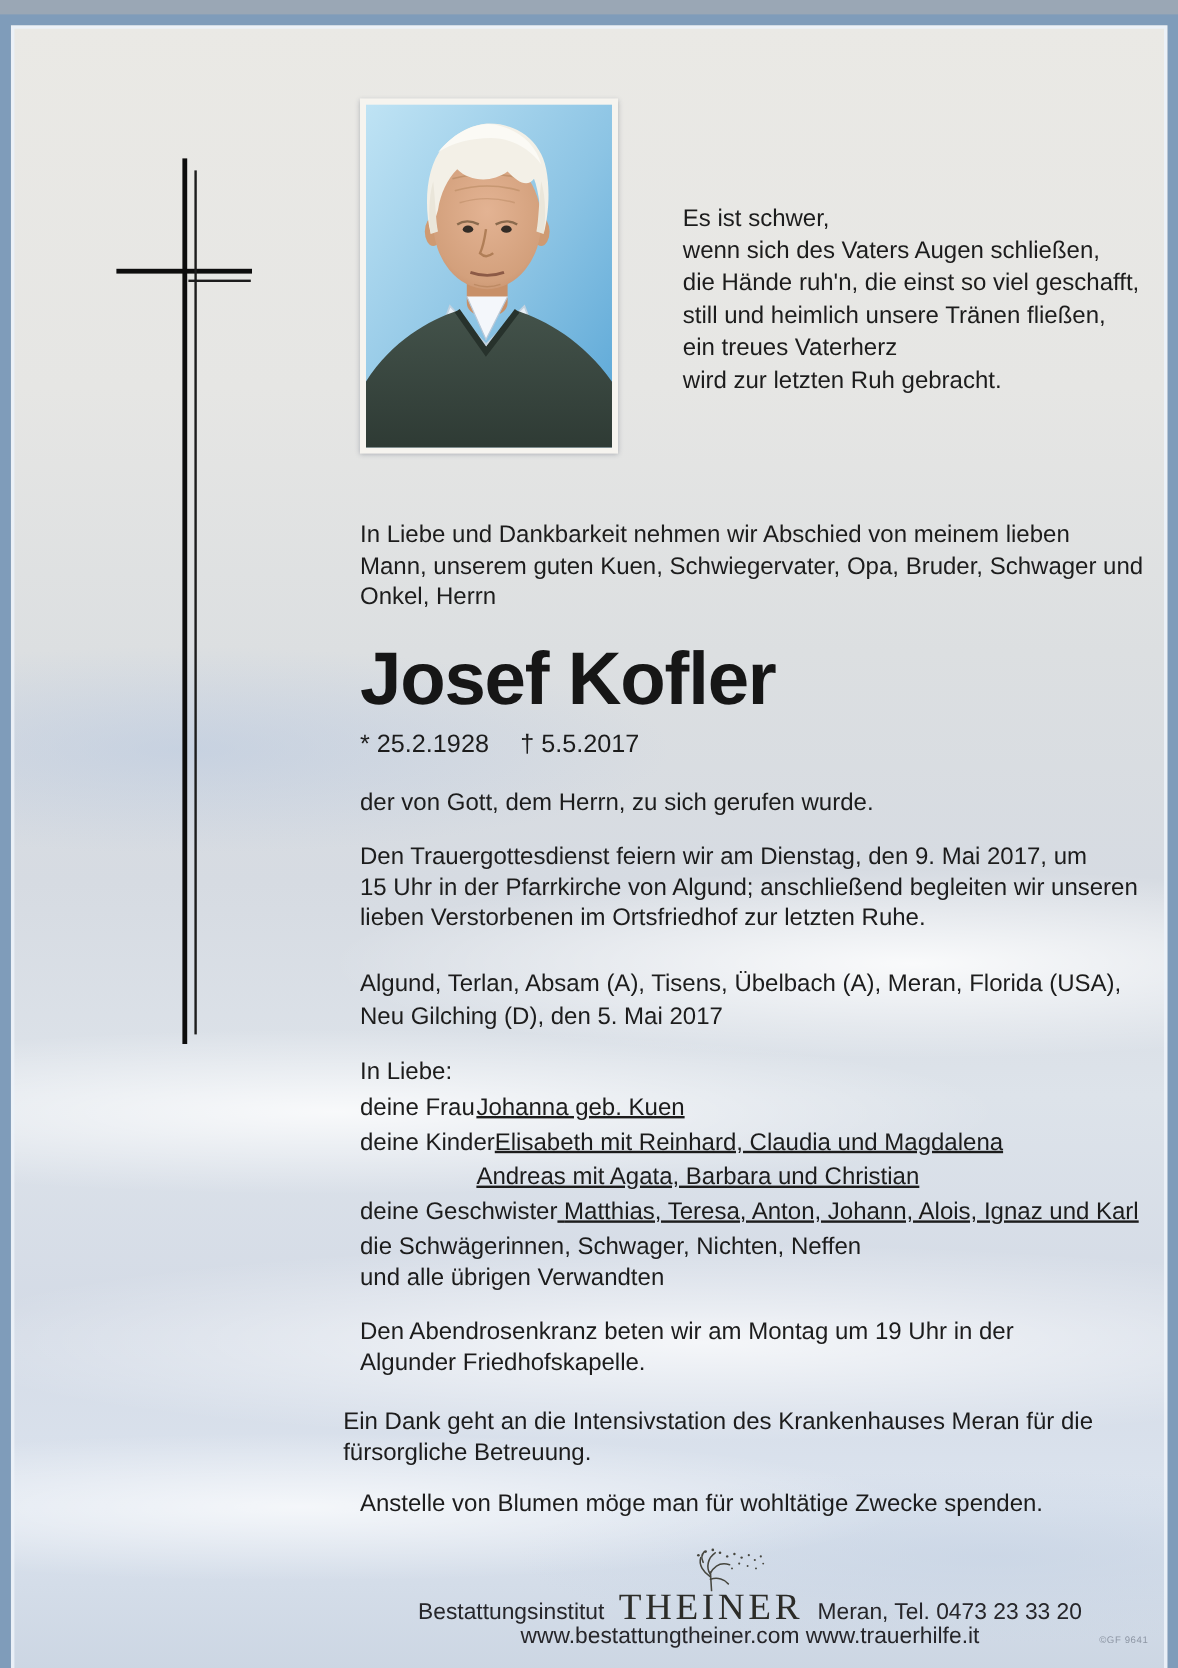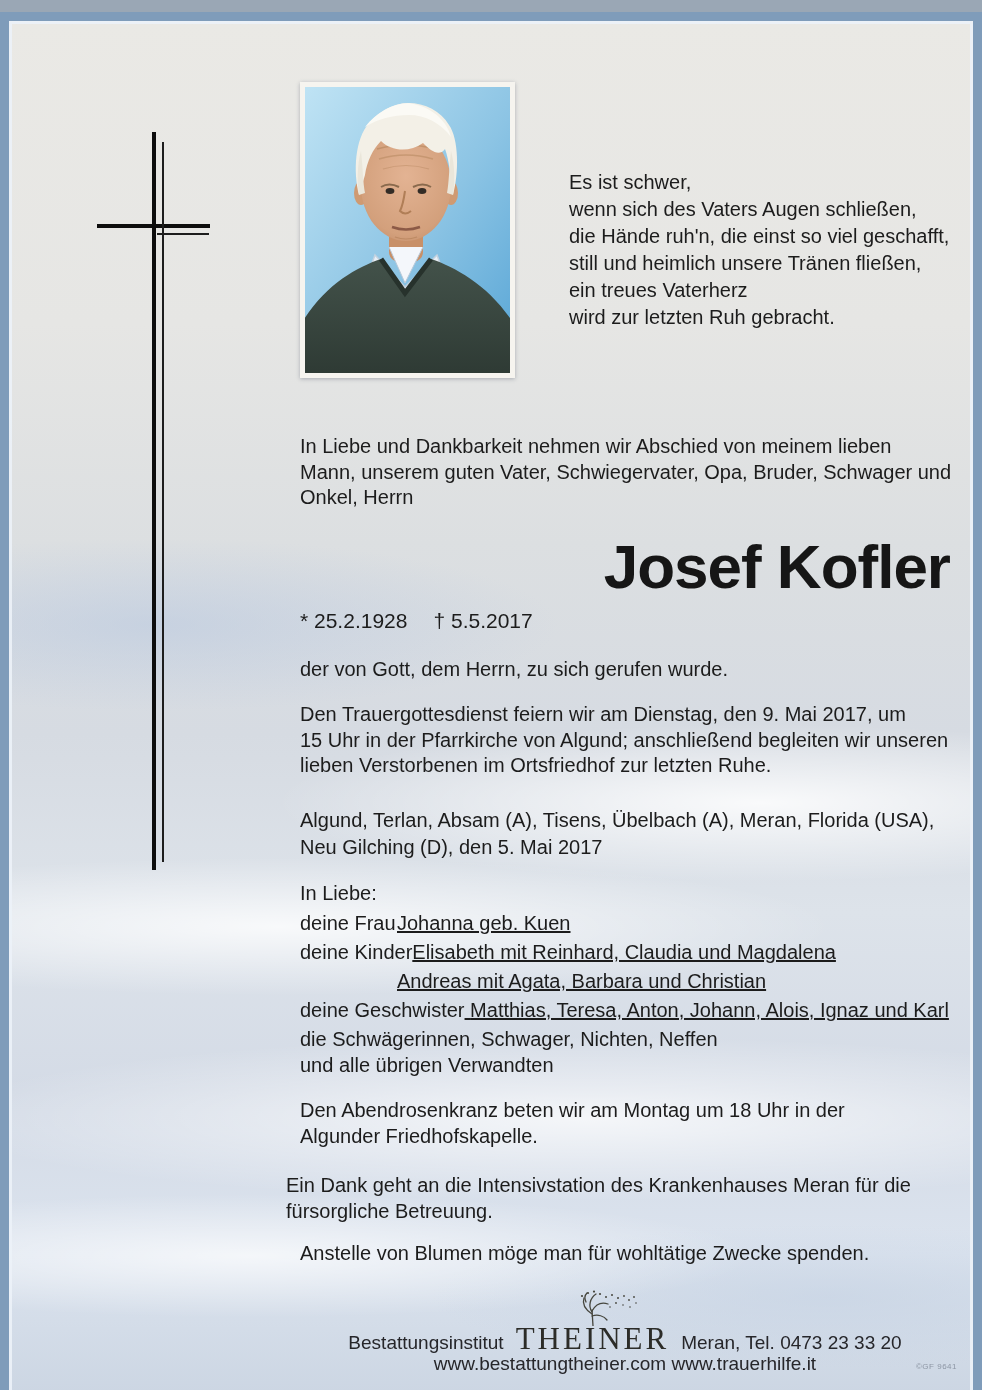--- a/index.html
+++ b/index.html
@@ -30,21 +30,21 @@
   .cross-eh{left:148px;top:212px;width:52px;height:2px;background:#1d1d1d;}
   
   .photo{left:291px;top:61px;width:205px;height:286px;background:#f6f4ef;padding:5px;
          box-shadow:0 1px 4px rgba(60,70,90,.35);}
   .photo svg{display:block;width:100%;height:100%;}
   
   .line{white-space:nowrap;}
   .poem{left:560px;top:148px;font-size:20px;line-height:27px;}
   .body-text{font-size:20px;line-height:25.5px;}
   .intro{left:291px;top:413px;}
-  .name{left:291px;top:510px;width:650px;text-align:right;
+  .name{left:291px;top:510px;width:650px;text-align:left;
         font-size:62px;font-weight:bold;letter-spacing:-1px;color:#161616;}
   .dates{left:291px;top:588px;width:650px;text-align:left;font-size:21px;}
   .dates .birth{margin-right:26px;}
   .called{left:291px;top:636px;}
   .service{left:291px;top:681px;}
   .places{left:291px;top:786px;line-height:27px;}
   .salutation{left:291px;top:860px;}
   .family{left:291px;top:888px;line-height:29px;text-decoration:underline;}
   .fam-label{display:inline-block;min-width:97px;}
   .relatives{left:291px;top:1005px;line-height:26px;}
@@ -131,21 +131,21 @@
     <div class="line">Es ist schwer,</div>
     <div class="line">wenn sich des Vaters Augen schließen,</div>
     <div class="line">die Hände ruh'n, die einst so viel geschafft,</div>
     <div class="line">still und heimlich unsere Tränen fließen,</div>
     <div class="line">ein treues Vaterherz</div>
     <div class="line">wird zur letzten Ruh gebracht.</div>
   </div>
 
   <div class="abs body-text intro">
     <div class="line">In Liebe und Dankbarkeit nehmen wir Abschied von meinem lieben</div>
-    <div class="line">Mann, unserem guten Vater, Schwiegervater, Opa, Bruder, Schwager und</div>
+    <div class="line">Mann, unserem guten Kuen, Schwiegervater, Opa, Bruder, Schwager und</div>
     <div class="line">Onkel, Herrn</div>
   </div>
 
   <div class="abs name">Josef Kofler</div>
   <div class="abs dates">
     <span class="birth">*  25.2.1928</span><span>† 5.5.2017</span>
   </div>
 
   <div class="abs body-text called line">der von Gott, dem Herrn, zu sich gerufen wurde.</div>
 
@@ -176,21 +176,21 @@
       <span class="fam-label">deine Geschwister</span> <span>Matthias, Teresa, Anton, Johann, Alois, Ignaz und Karl</span>
     </div>
   </div>
 
   <div class="abs body-text relatives">
     <div class="line">die Schwägerinnen, Schwager, Nichten, Neffen</div>
     <div class="line">und alle übrigen Verwandten</div>
   </div>
 
   <div class="abs body-text rosary">
-    <div class="line">Den Abendrosenkranz beten wir am Montag um 18 Uhr in der</div>
+    <div class="line">Den Abendrosenkranz beten wir am Montag um 19 Uhr in der</div>
     <div class="line">Algunder Friedhofskapelle.</div>
   </div>
 
   <div class="abs body-text thanks">
     <div class="line">Ein Dank geht an die Intensivstation des Krankenhauses Meran für die</div>
     <div class="line">fürsorgliche Betreuung.</div>
   </div>
 
   <div class="abs body-text donations line">Anstelle von Blumen möge man für wohltätige Zwecke spenden.</div>
 

